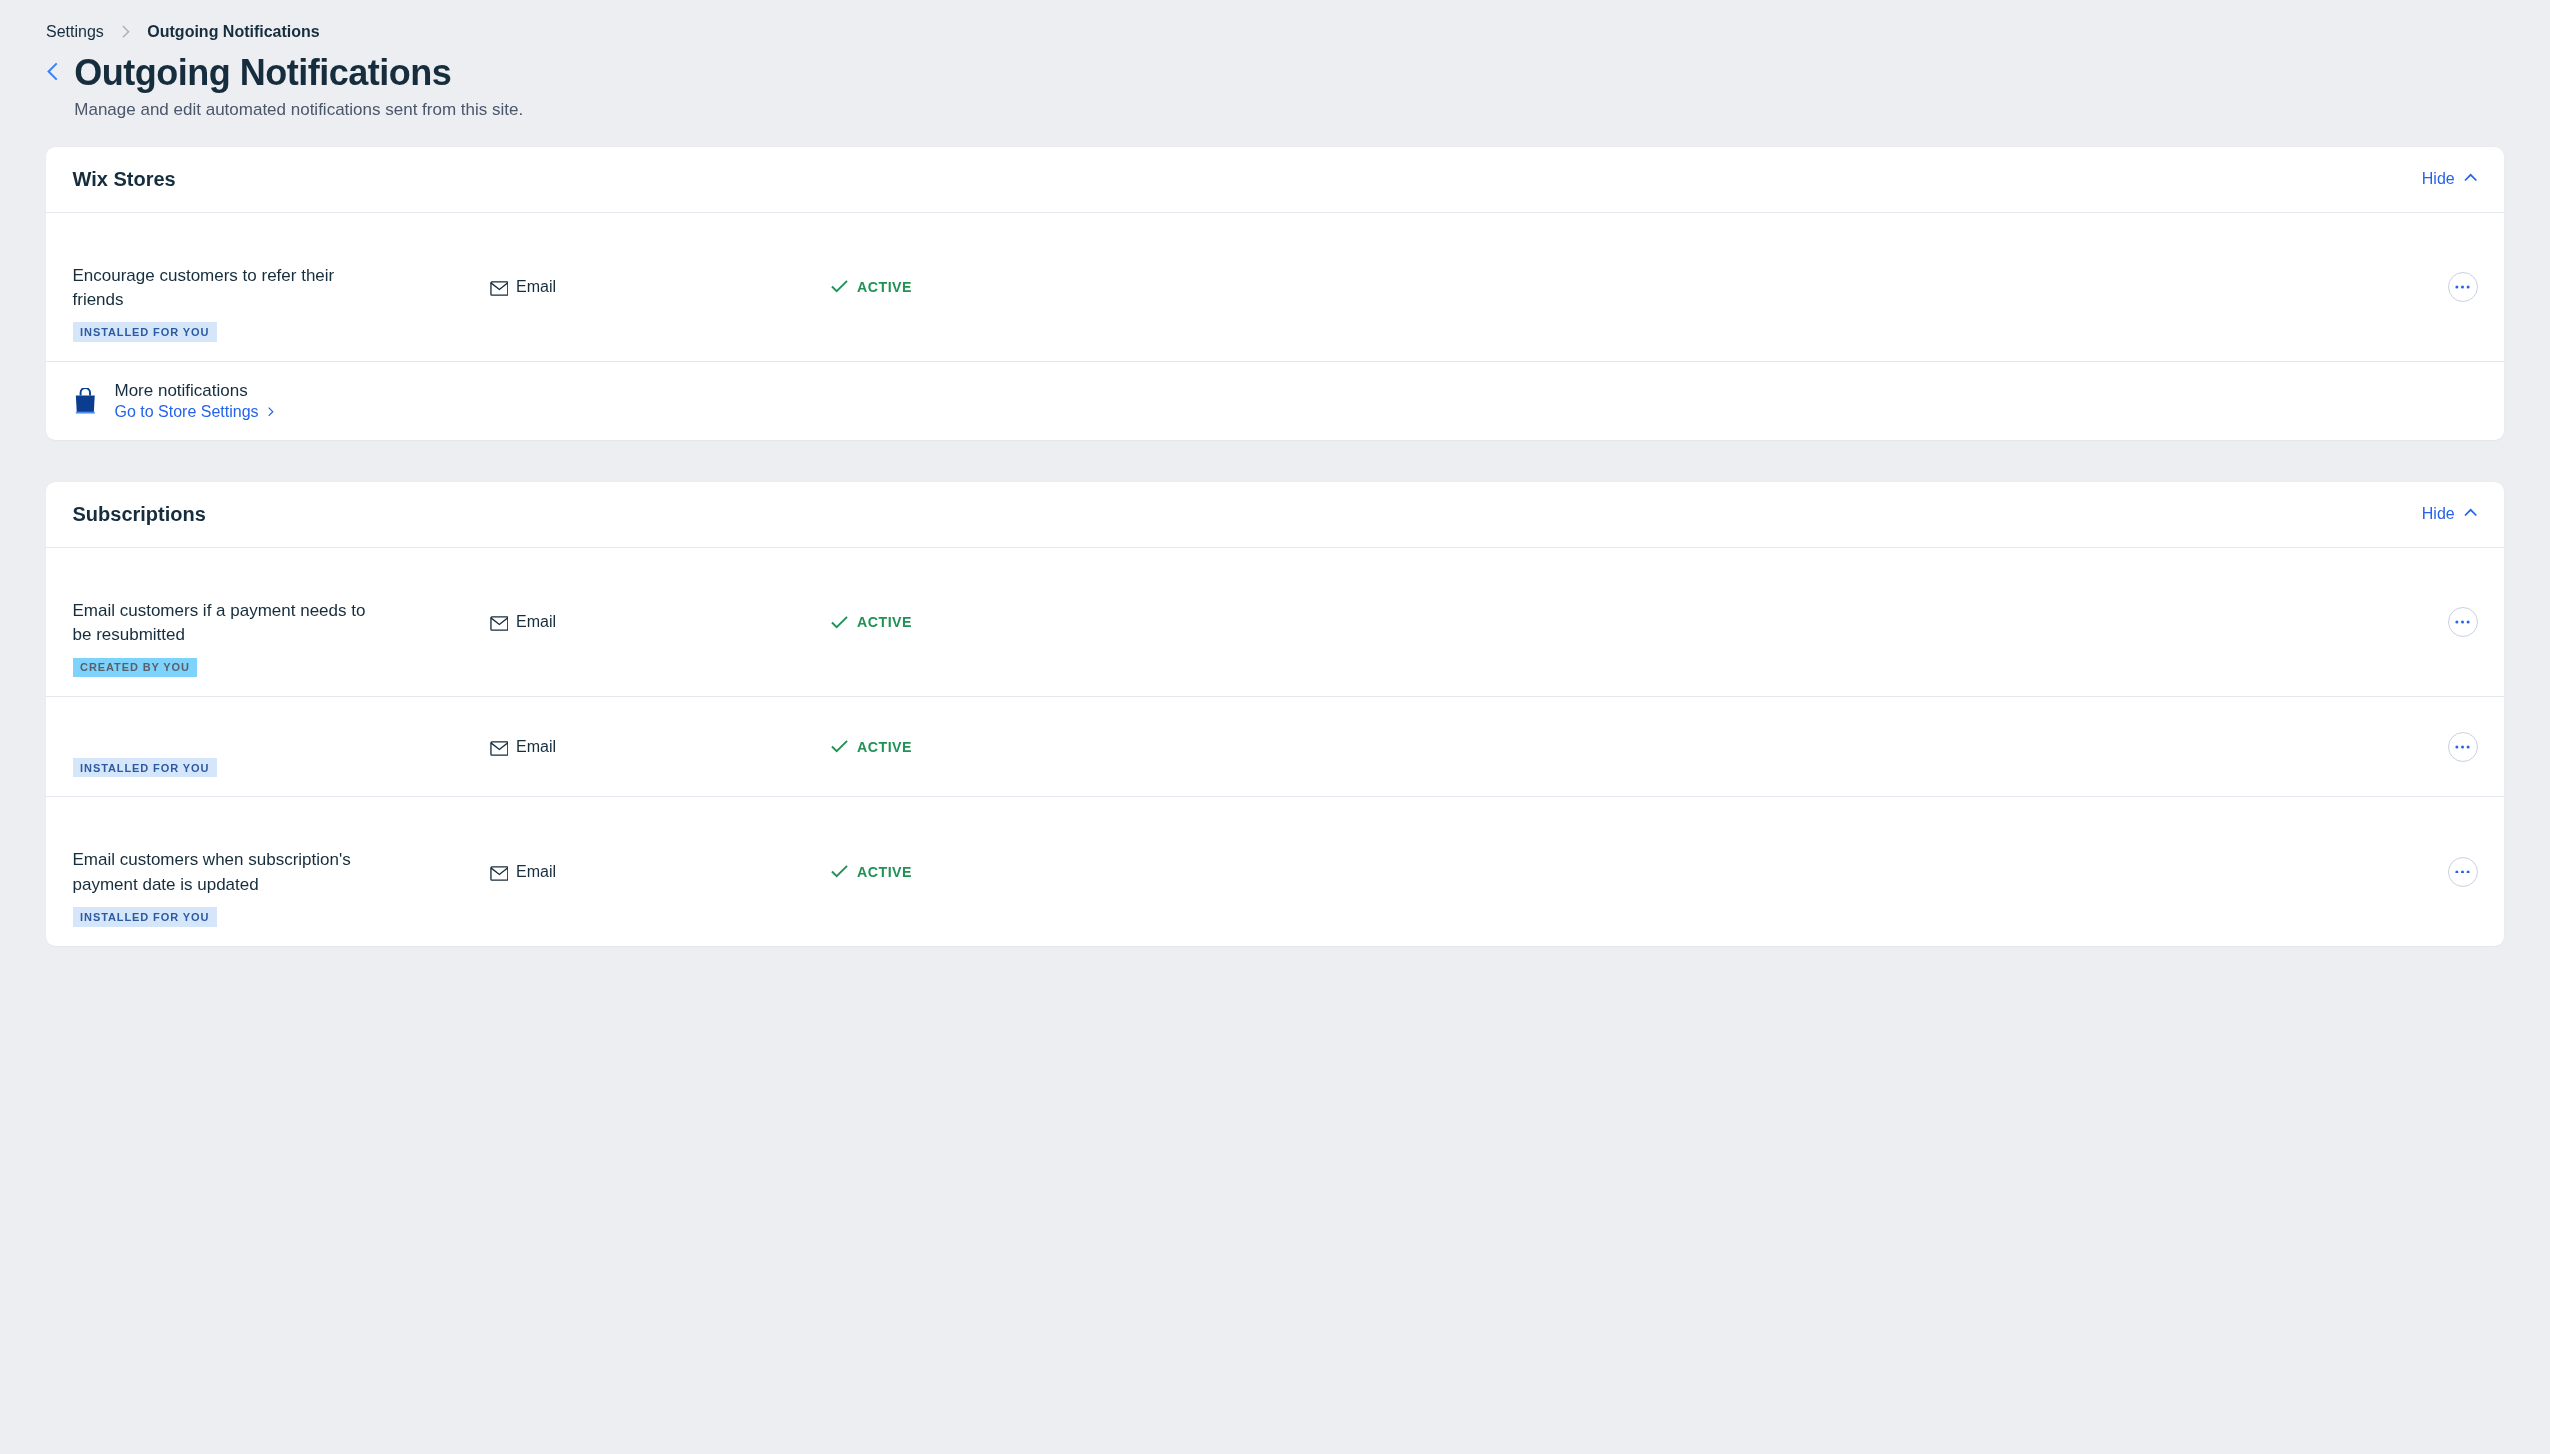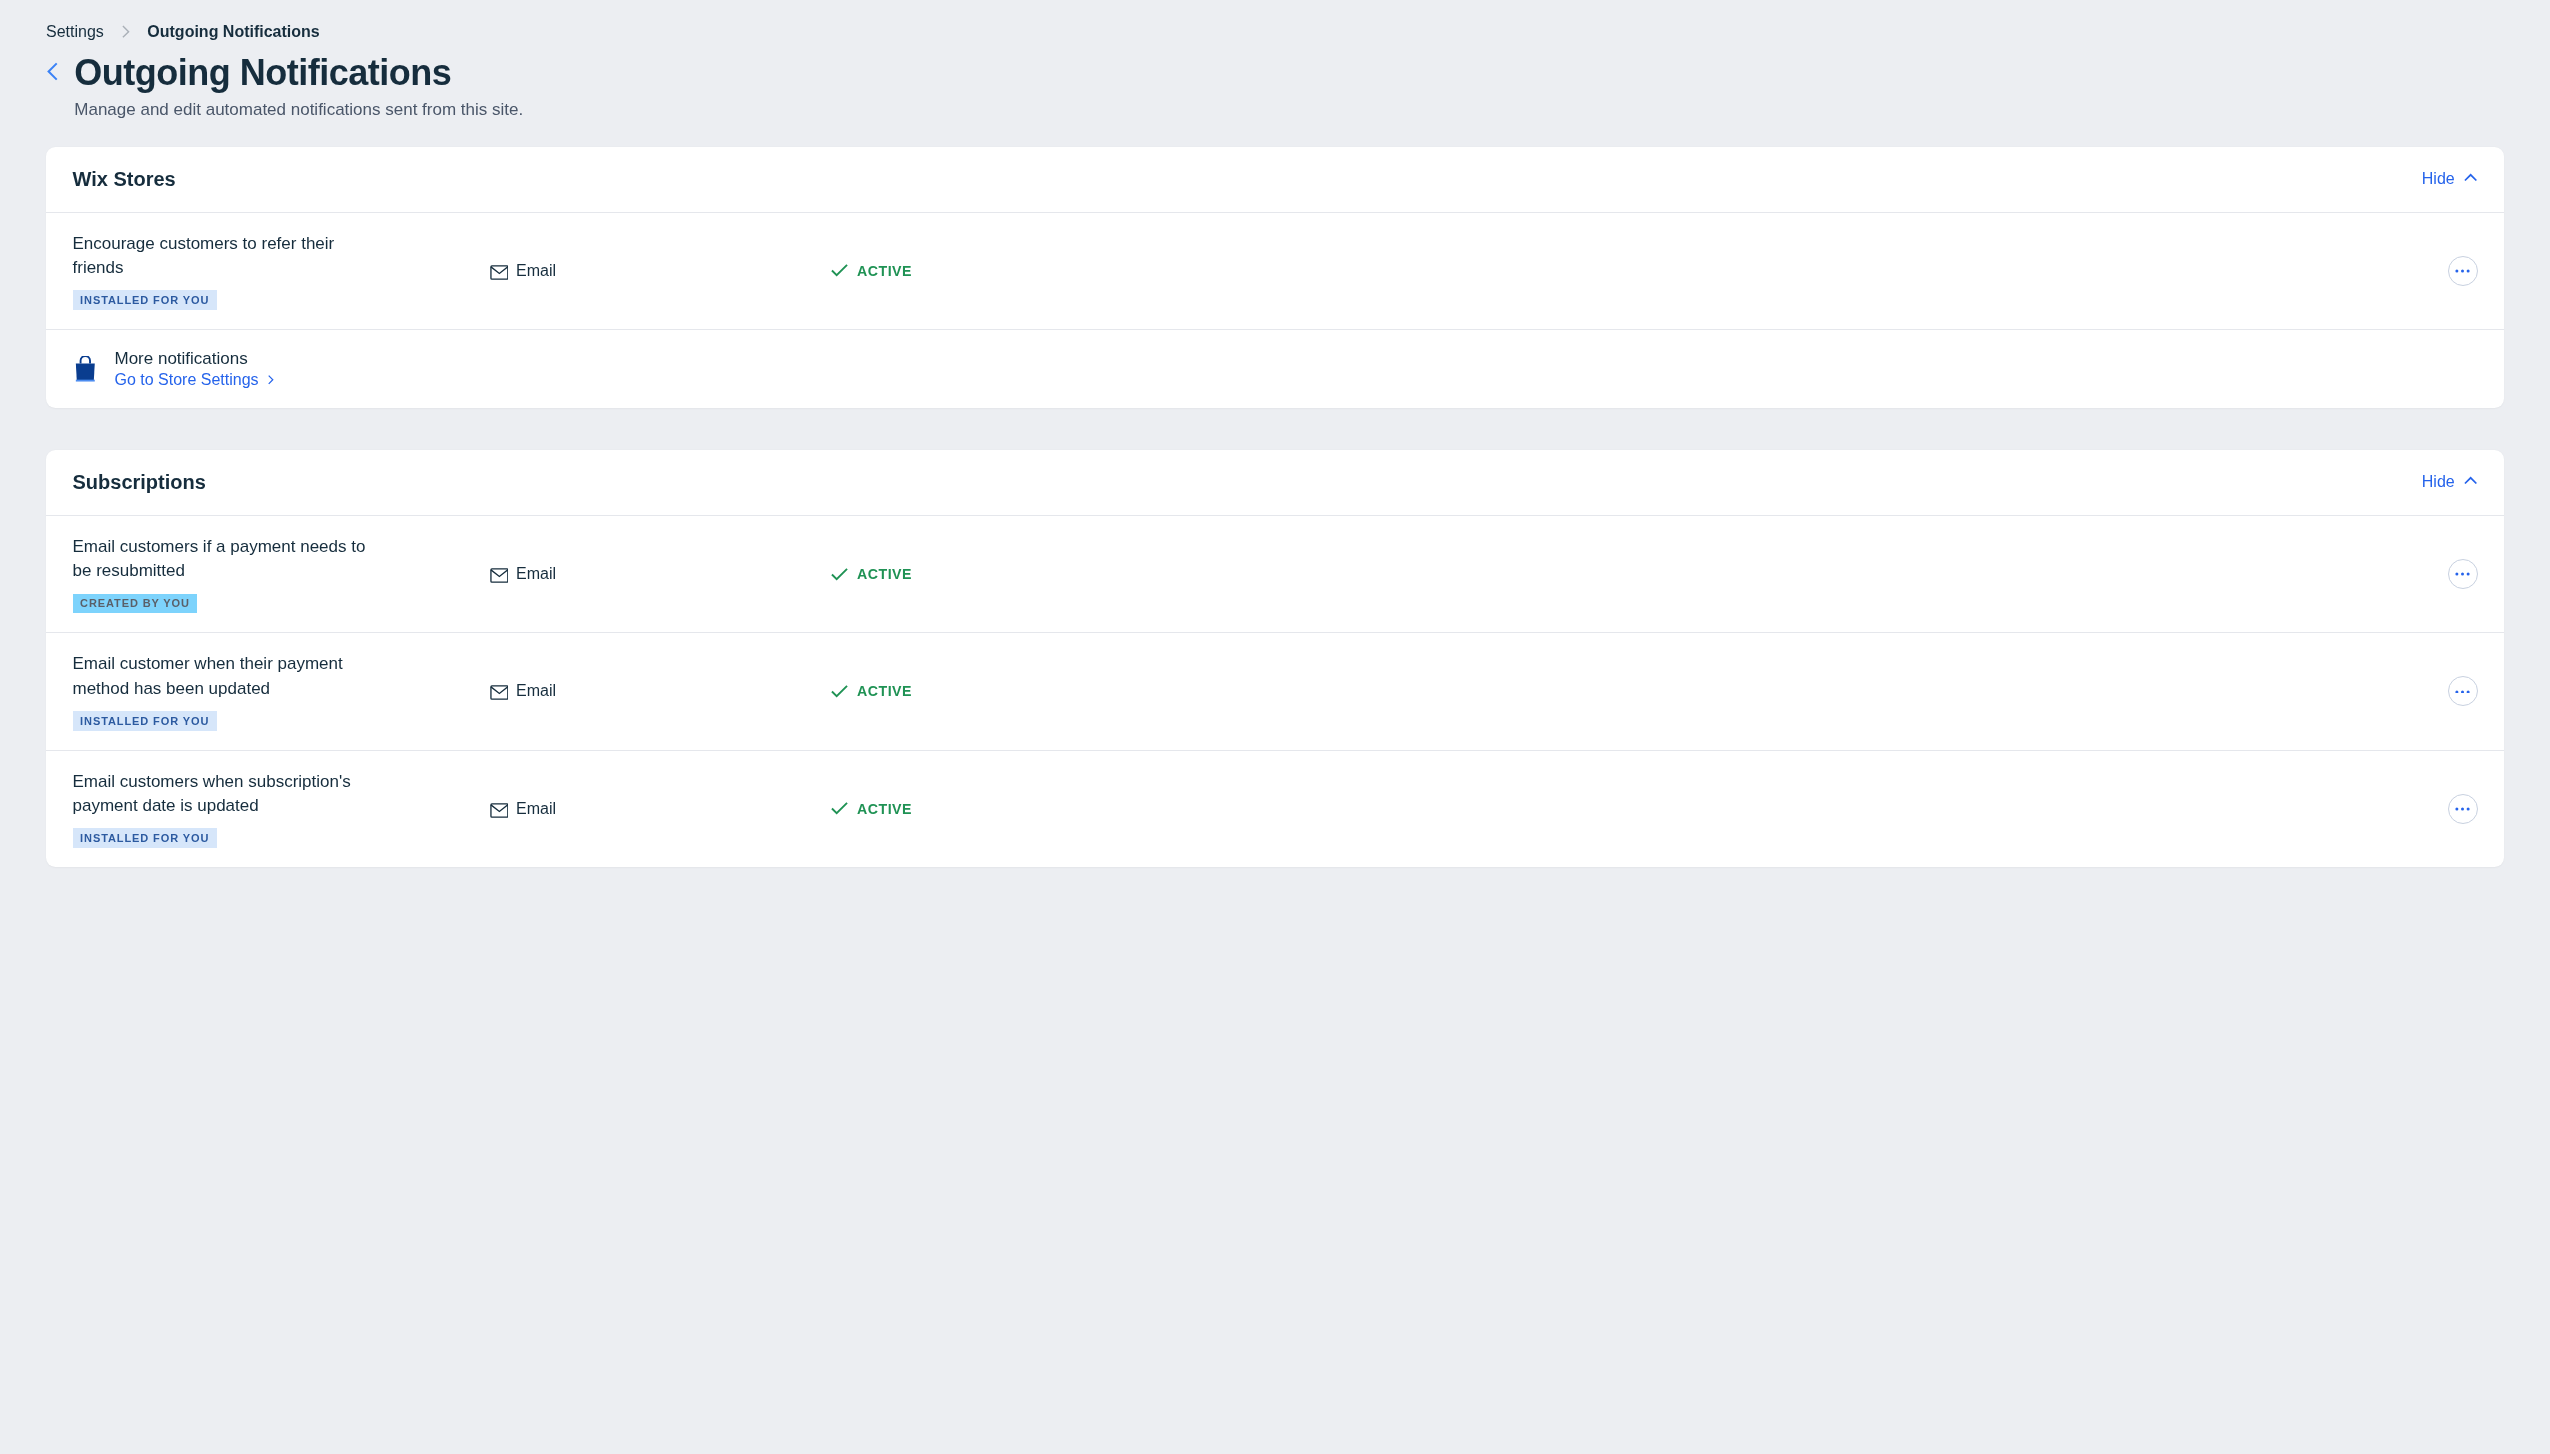--- a/index.html
+++ b/index.html
@@ -86,20 +86,21 @@
     }
     .row {
       display: flex;
       align-items: center;
       padding: 19px 26.5px;
       border-bottom: 0.9px solid #e5e7ec;
     }
     .row:last-child { border-bottom: none; }
     .row-left {
       flex: 0 0 417px;
+      margin-top: 32px;
     }
     .row-middle {
       flex: 0 0 341px;
       display: flex;
       align-items: flex-end;
       gap: 7.6px;
       color: #162d3d;
       font-size: 16px;
     }
     .row-status {
@@ -332,21 +333,20 @@
             <circle cx="2" cy="2" r="1.6"></circle>
             <circle cx="8" cy="2" r="1.6"></circle>
             <circle cx="14" cy="2" r="1.6"></circle>
           </svg>
       </button>
     </div>
   </div>
 
   <div class="row">
     <div class="row-left">
-      <div class="row-title">Email customer when their payment method has been updated</div>
       <span class="badge installed">INSTALLED FOR YOU</span>
     </div>
     <div class="row-middle">
       <span class="email-icon">
         <svg viewBox="0 0 20 16" fill="none" stroke="#162d3d" stroke-width="1.4">
             <rect x="1" y="1" width="18" height="14" rx="1"></rect>
             <path d="M1 2l9 7 9-7"></path>
           </svg>
       </span>
       <span>Email</span>

